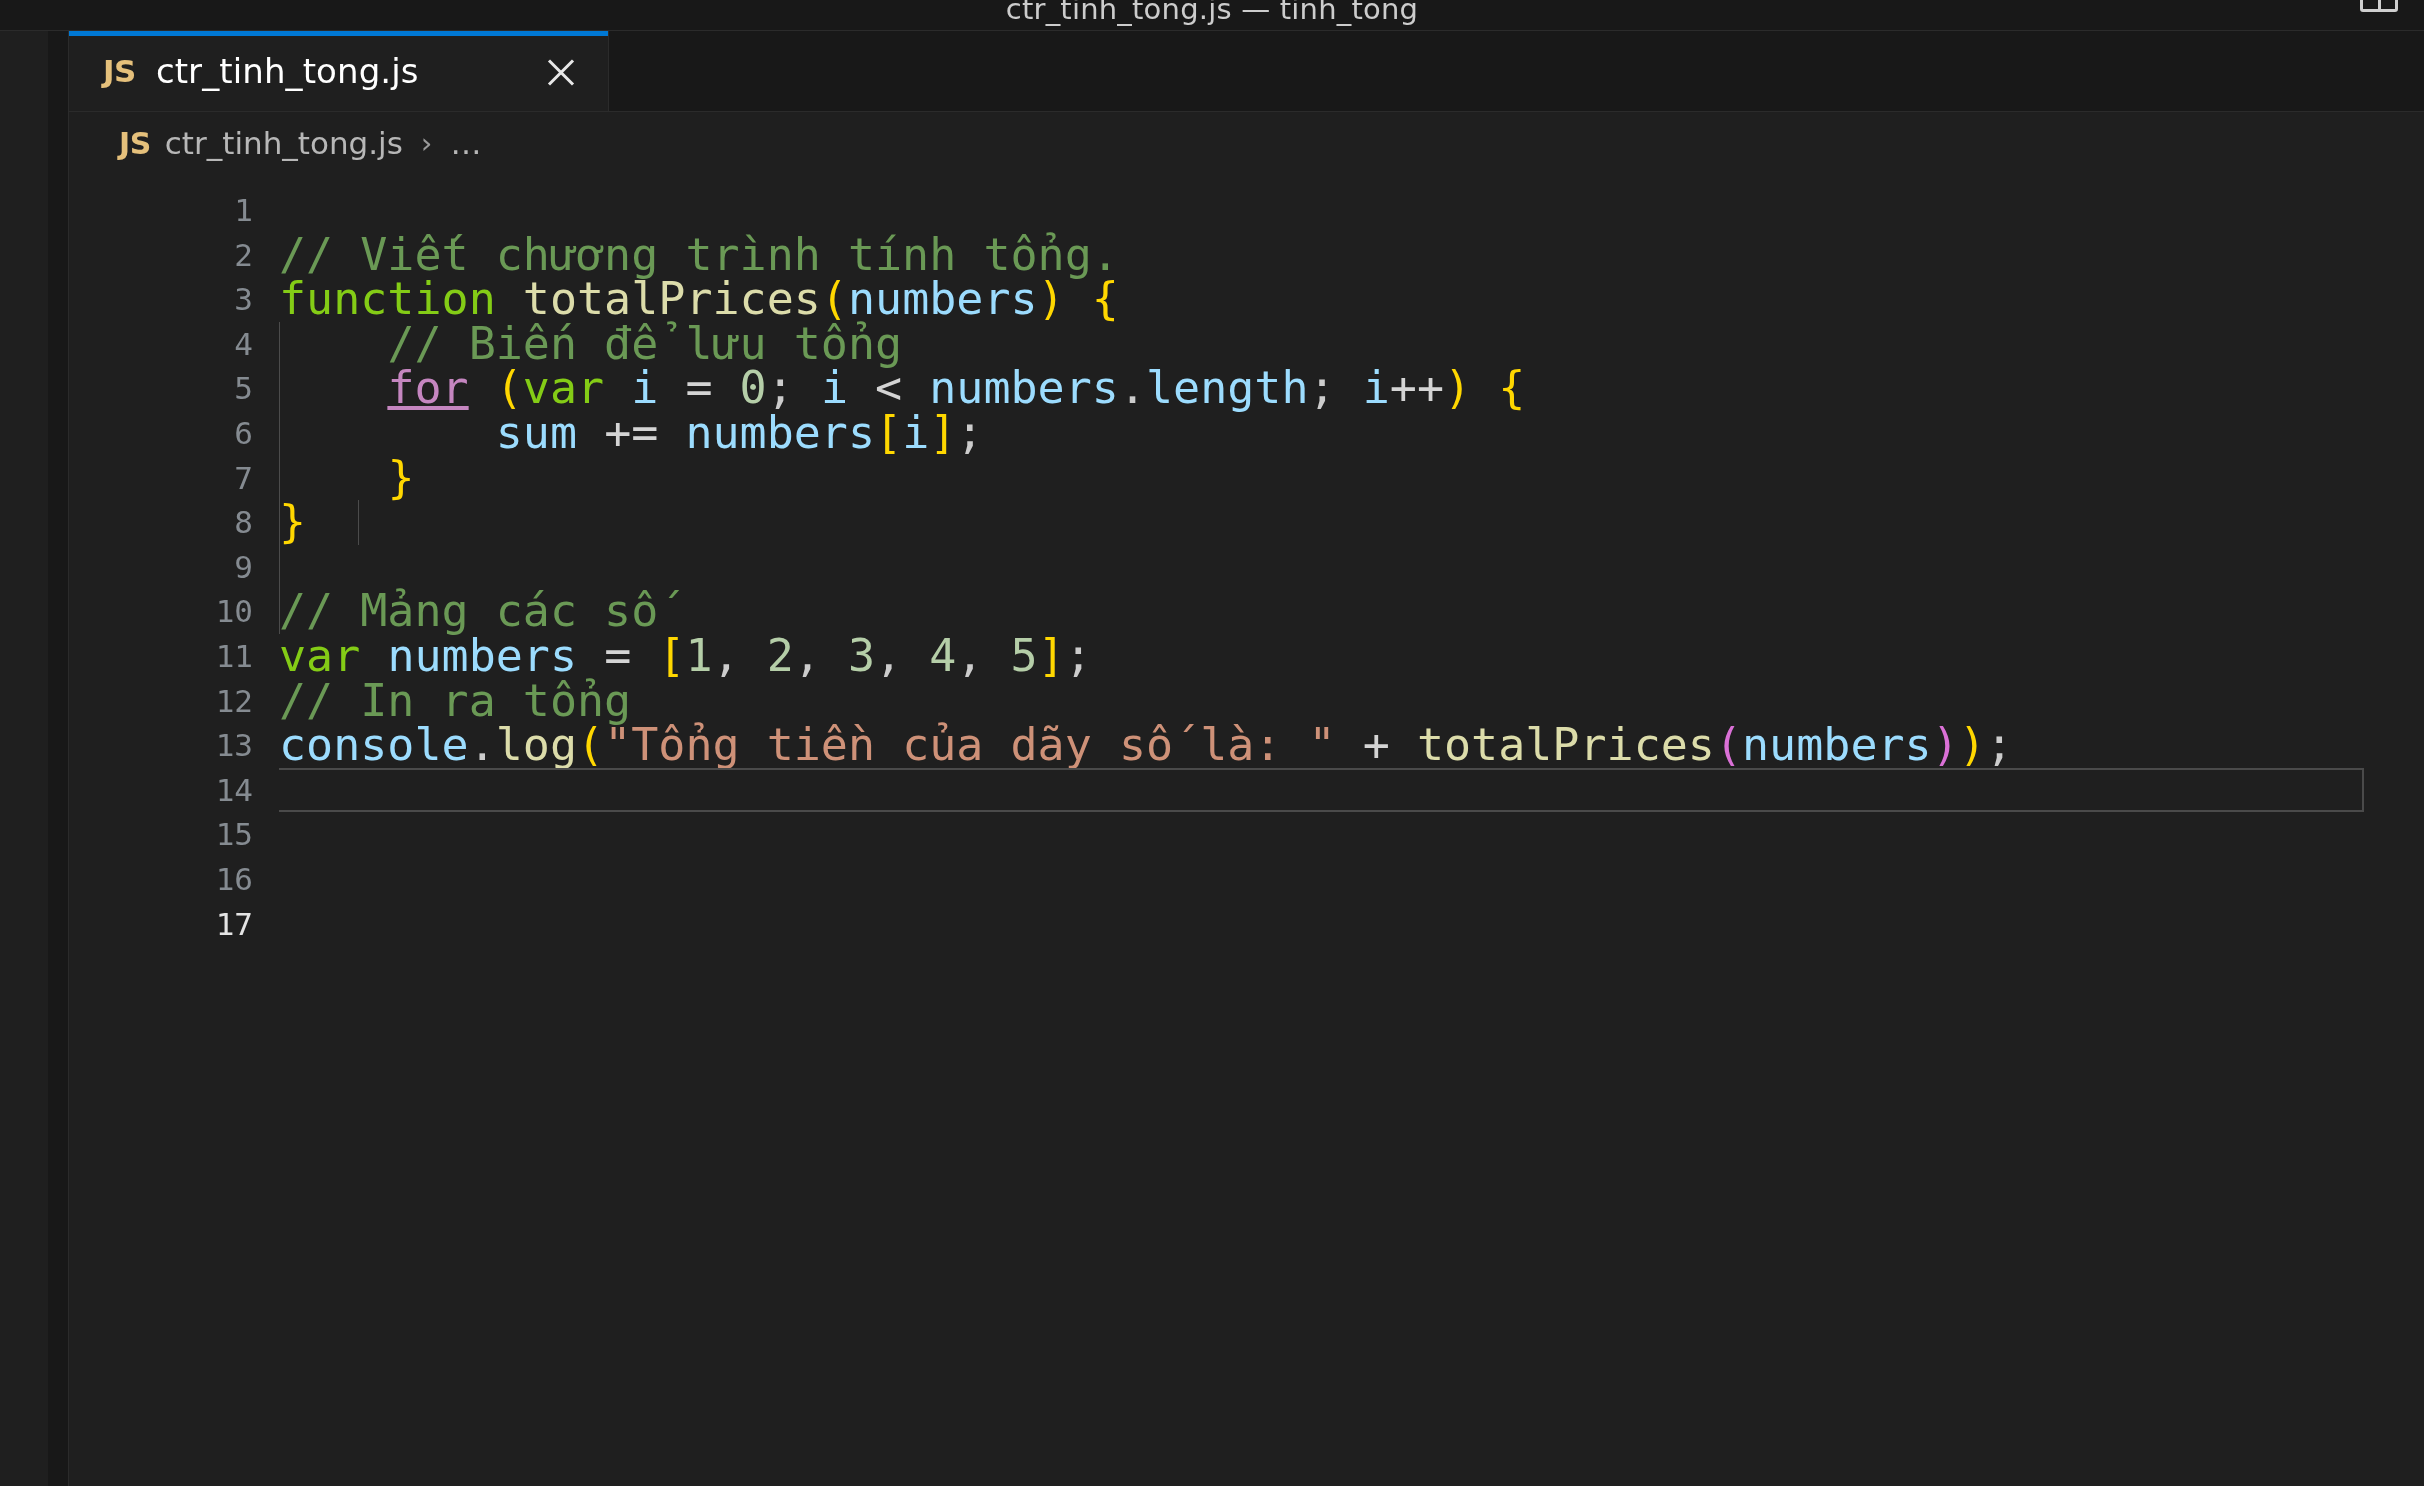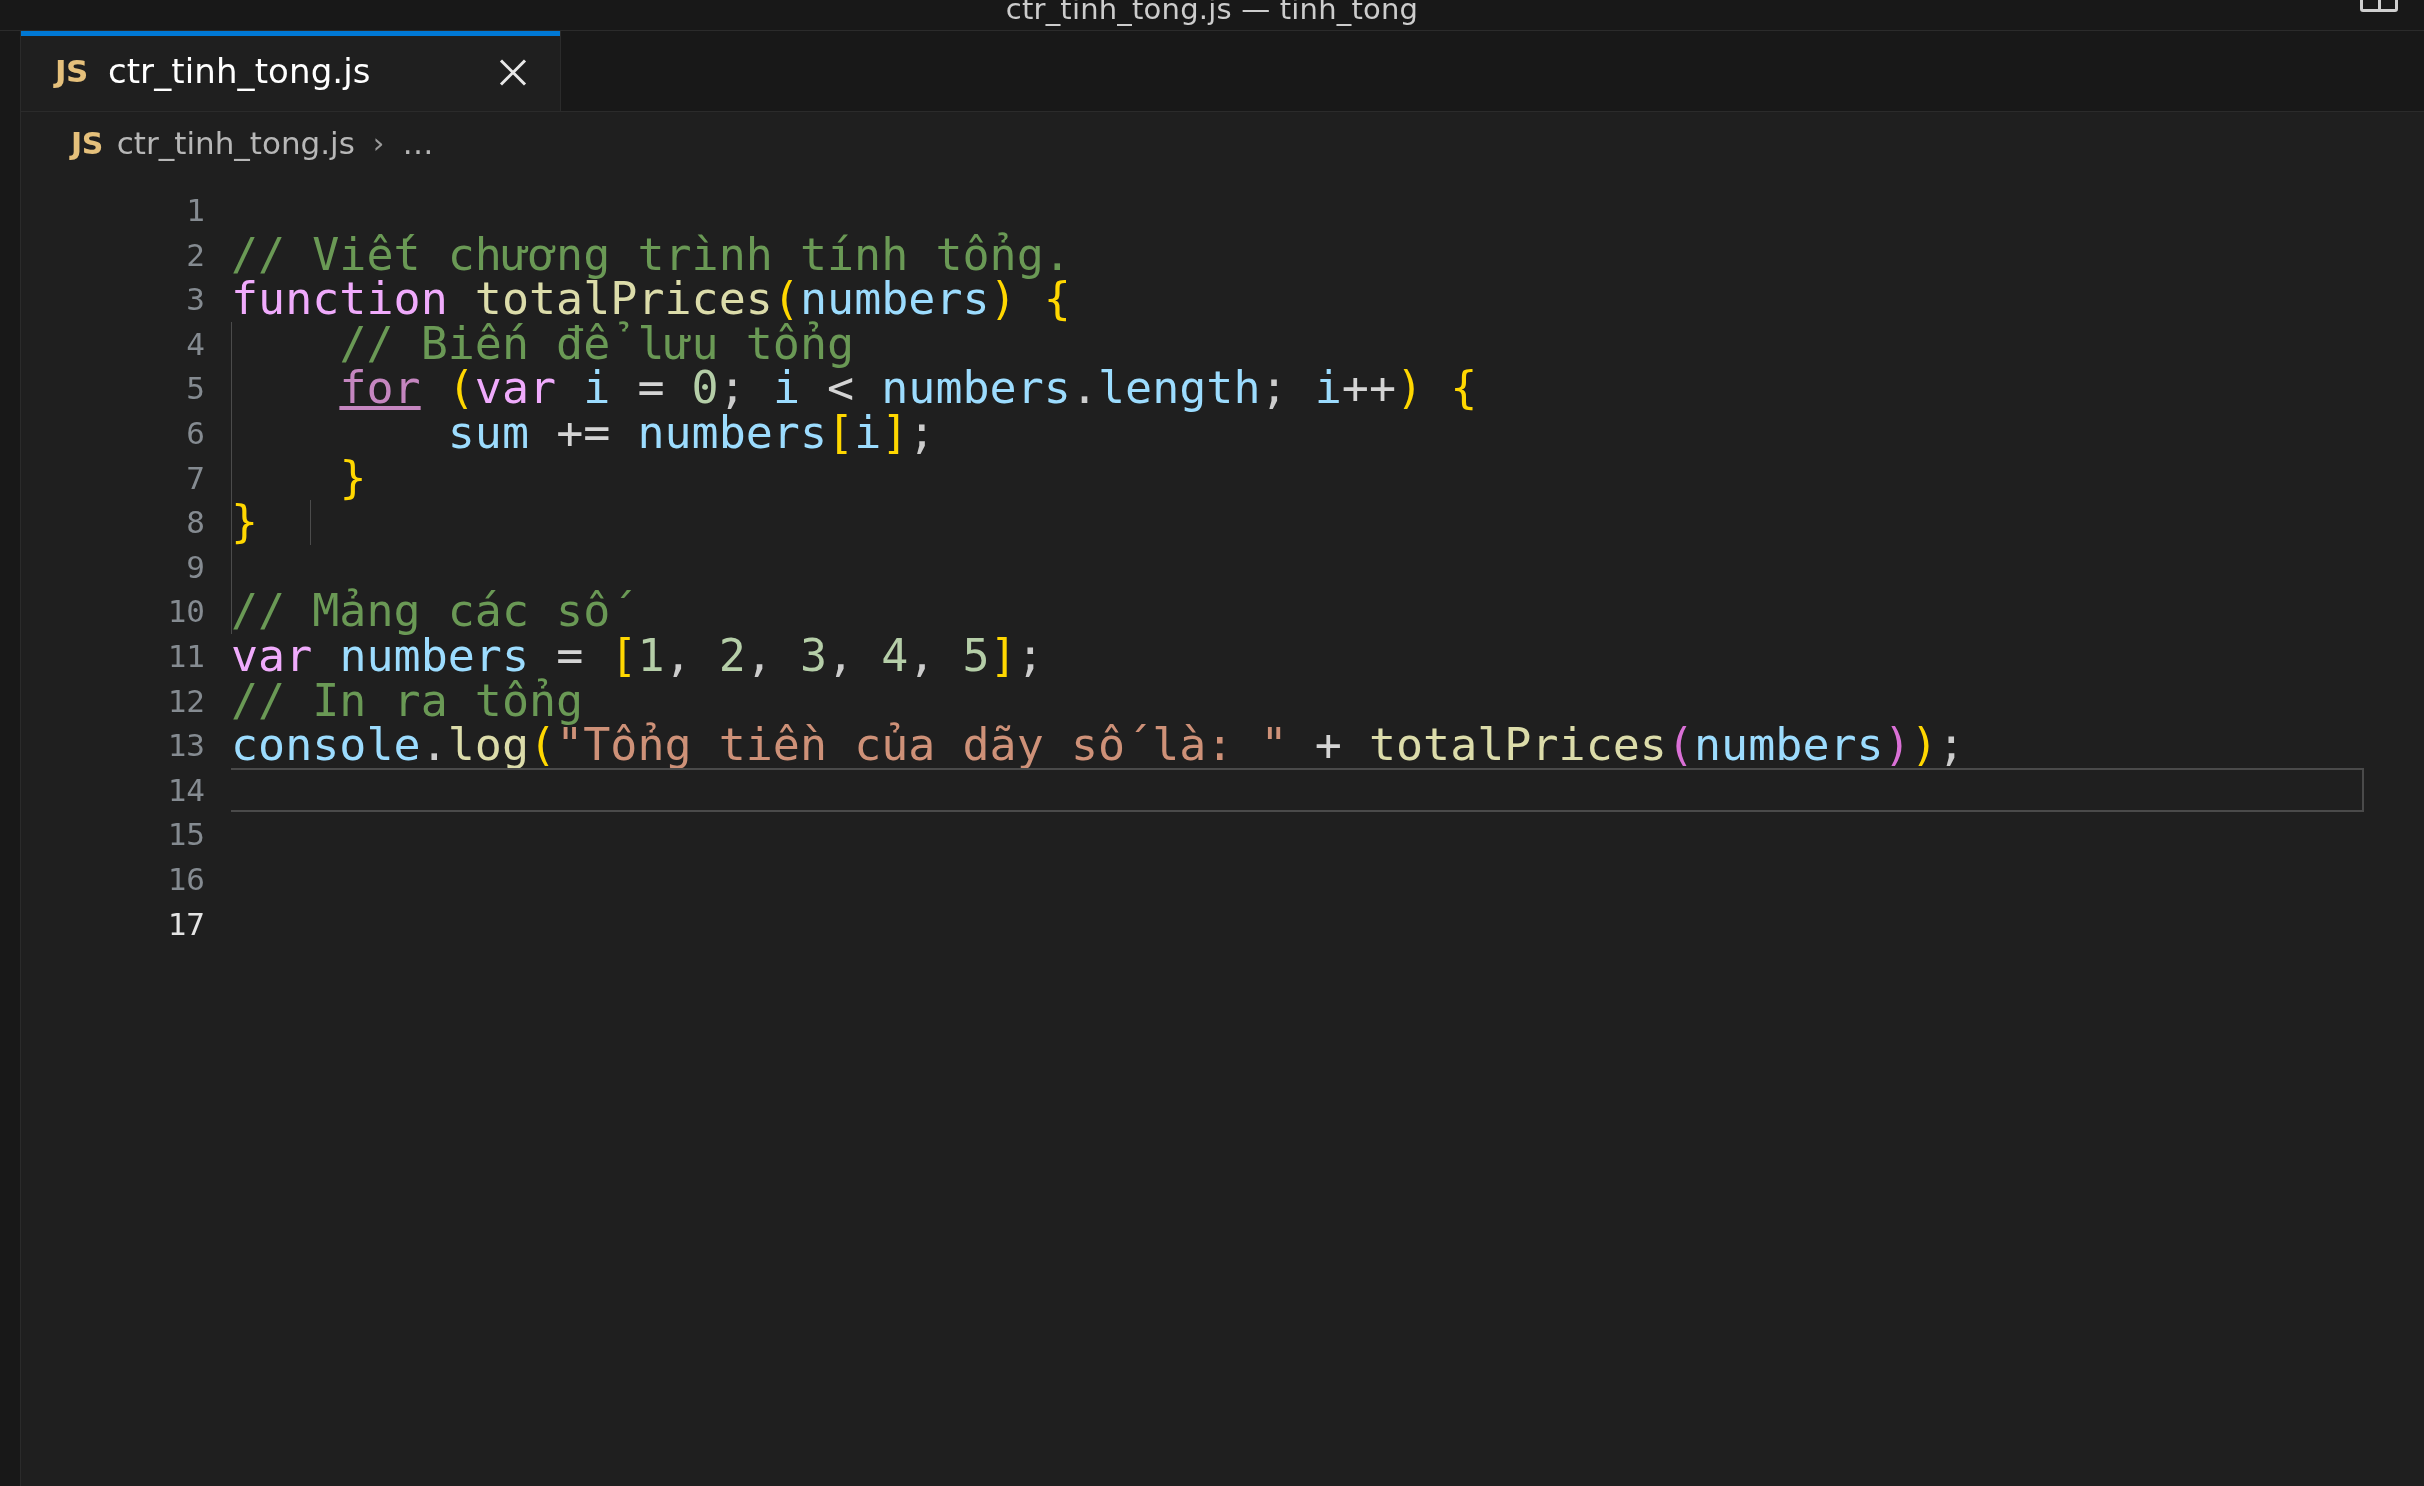--- a/index.html
+++ b/index.html
@@ -63,20 +63,21 @@
     width: 3px;
     margin-left: -1.5px;
     background: #cfcfcf;
   }
 
   
   .main {
     flex: 1 1 auto;
     display: flex;
     min-height: 0;
+    padding-left: 48px;
   }
   .activitybar-edge {
     flex: 0 0 20px;
     background: #181818;
     border-right: 1px solid #2b2b2b;
   }
   .editor-area {
     flex: 1 1 auto;
     display: flex;
     flex-direction: column;
@@ -225,21 +226,21 @@
   .guide {
     position: absolute;
     width: 1px;
     background: #4b4b4b;
     left: 0;
     top: 0;
   }
 
   
   .t-com  { color: #6A9955; }
-  .t-kw   { color: #f0abfc; }   
+  .t-kw   { color: #84cc16; }   
   .t-ctl  { color: #C586C0; text-decoration: underline; }   
   .t-fn   { color: #DCDCAA; }   
   .t-var  { color: #9CDCFE; }   
   .t-num  { color: #B5CEA8; }   
   .t-str  { color: #CE9178; }   
   .t-op   { color: #d4d4d4; }   
   .t-p0   { color: #FFD700; }   
   .t-p1   { color: #DA70D6; }   
   .t-punc { color: #cccccc; }
 </style>

